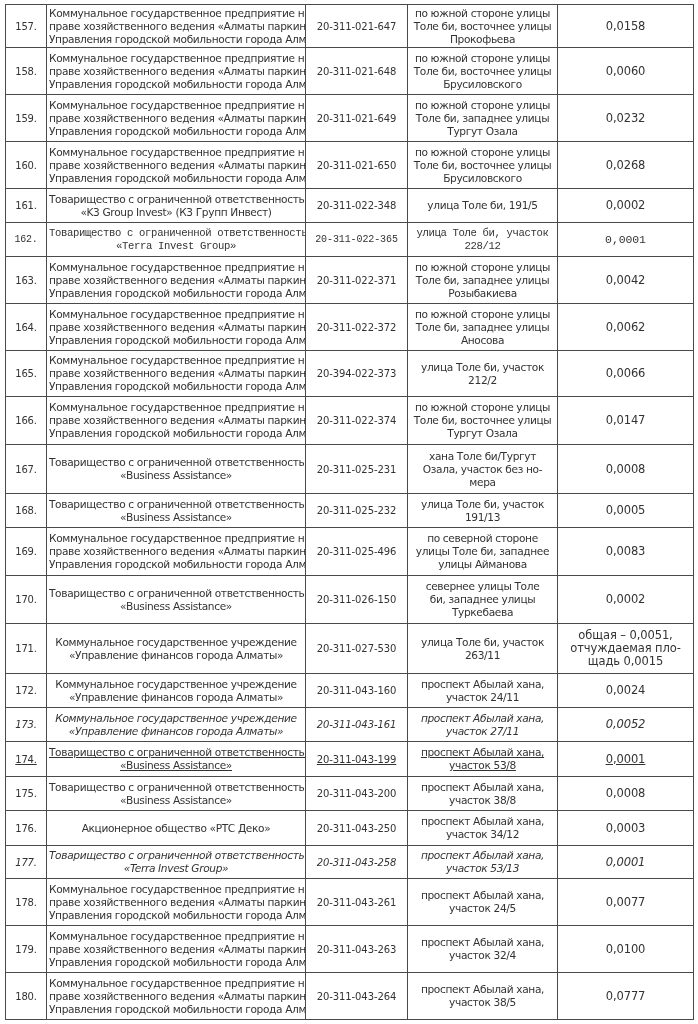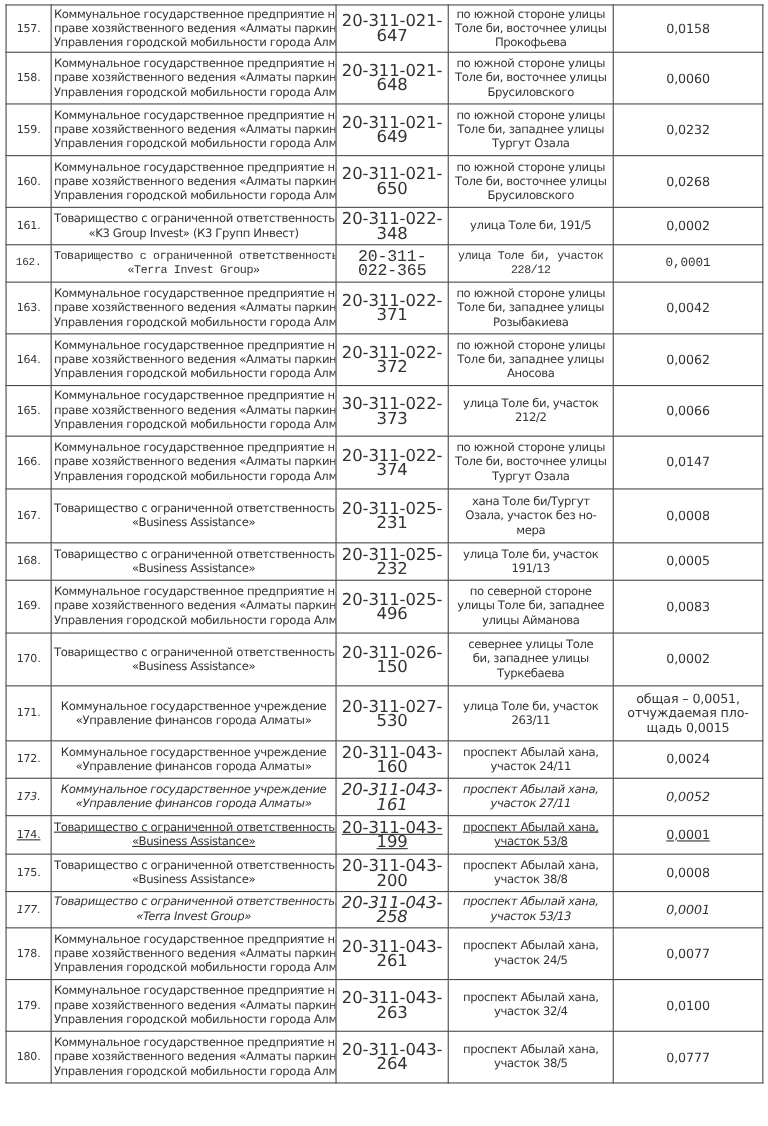--- a/index.html
+++ b/index.html
@@ -17,21 +17,21 @@
   }
   table.reg td {
     border: 1.4px solid #4a4a4a;
     text-align: center;
     vertical-align: middle;
     padding: 1px 2px;
     overflow: hidden;
   }
   td.c-num { width: 36px; font-size: 10px; letter-spacing: -0.2px; }
   td.c-org { width: 254px; }
-  td.c-cad { width: 97px; font-size: 15px; letter-spacing: -0.1px; }
+  td.c-cad { width: 97px; font-size: 10px; letter-spacing: -0.1px; }
   td.c-addr { width: 145px; }
   td.c-area { font-size: 11.5px; letter-spacing: -0.1px; }
   .line { display: block; white-space: nowrap; }
 </style>
 </head>
 <body>
 
 <div class="page">
   <table class="reg">
     <tbody id="tbody">
@@ -166,21 +166,21 @@
             <span class="line">0,0062</span>
           </td>
         </tr>
         <tr style="height: 46px;">
           <td class="c-num">165.</td>
           <td class="c-org">
             <span class="line">Коммунальное государственное предприятие на</span>
             <span class="line">праве хозяйственного ведения «Алматы паркинг»</span>
             <span class="line">Управления городской мобильности города Алматы</span>
           </td>
-          <td class="c-cad">30-311-022-373</td>
+          <td class="c-cad">20-394-022-373</td>
           <td class="c-addr">
             <span class="line">улица Толе би, участок</span>
             <span class="line">212/2</span>
           </td>
           <td class="c-area">
             <span class="line">0,0066</span>
           </td>
         </tr>
         <tr style="height: 48px;">
           <td class="c-num">166.</td>
@@ -331,20 +331,34 @@
             <span class="line">Товарищество с ограниченной ответственностью</span>
             <span class="line">«Business Assistance»</span>
           </td>
           <td class="c-cad">20-311-043-200</td>
           <td class="c-addr">
             <span class="line">проспект Абылай хана,</span>
             <span class="line">участок 38/8</span>
           </td>
           <td class="c-area">
             <span class="line">0,0008</span>
+          </td>
+        </tr>
+        <tr style="height: 35px;">
+          <td class="c-num">176.</td>
+          <td class="c-org">
+            <span class="line">Акционерное общество «РТС Деко»</span>
+          </td>
+          <td class="c-cad">20-311-043-250</td>
+          <td class="c-addr">
+            <span class="line">проспект Абылай хана,</span>
+            <span class="line">участок 34/12</span>
+          </td>
+          <td class="c-area">
+            <span class="line">0,0003</span>
           </td>
         </tr>
         <tr style="height: 33px; font-style: italic;">
           <td class="c-num">177.</td>
           <td class="c-org">
             <span class="line">Товарищество с ограниченной ответственностью</span>
             <span class="line">«Terra Invest Group»</span>
           </td>
           <td class="c-cad">20-311-043-258</td>
           <td class="c-addr">

